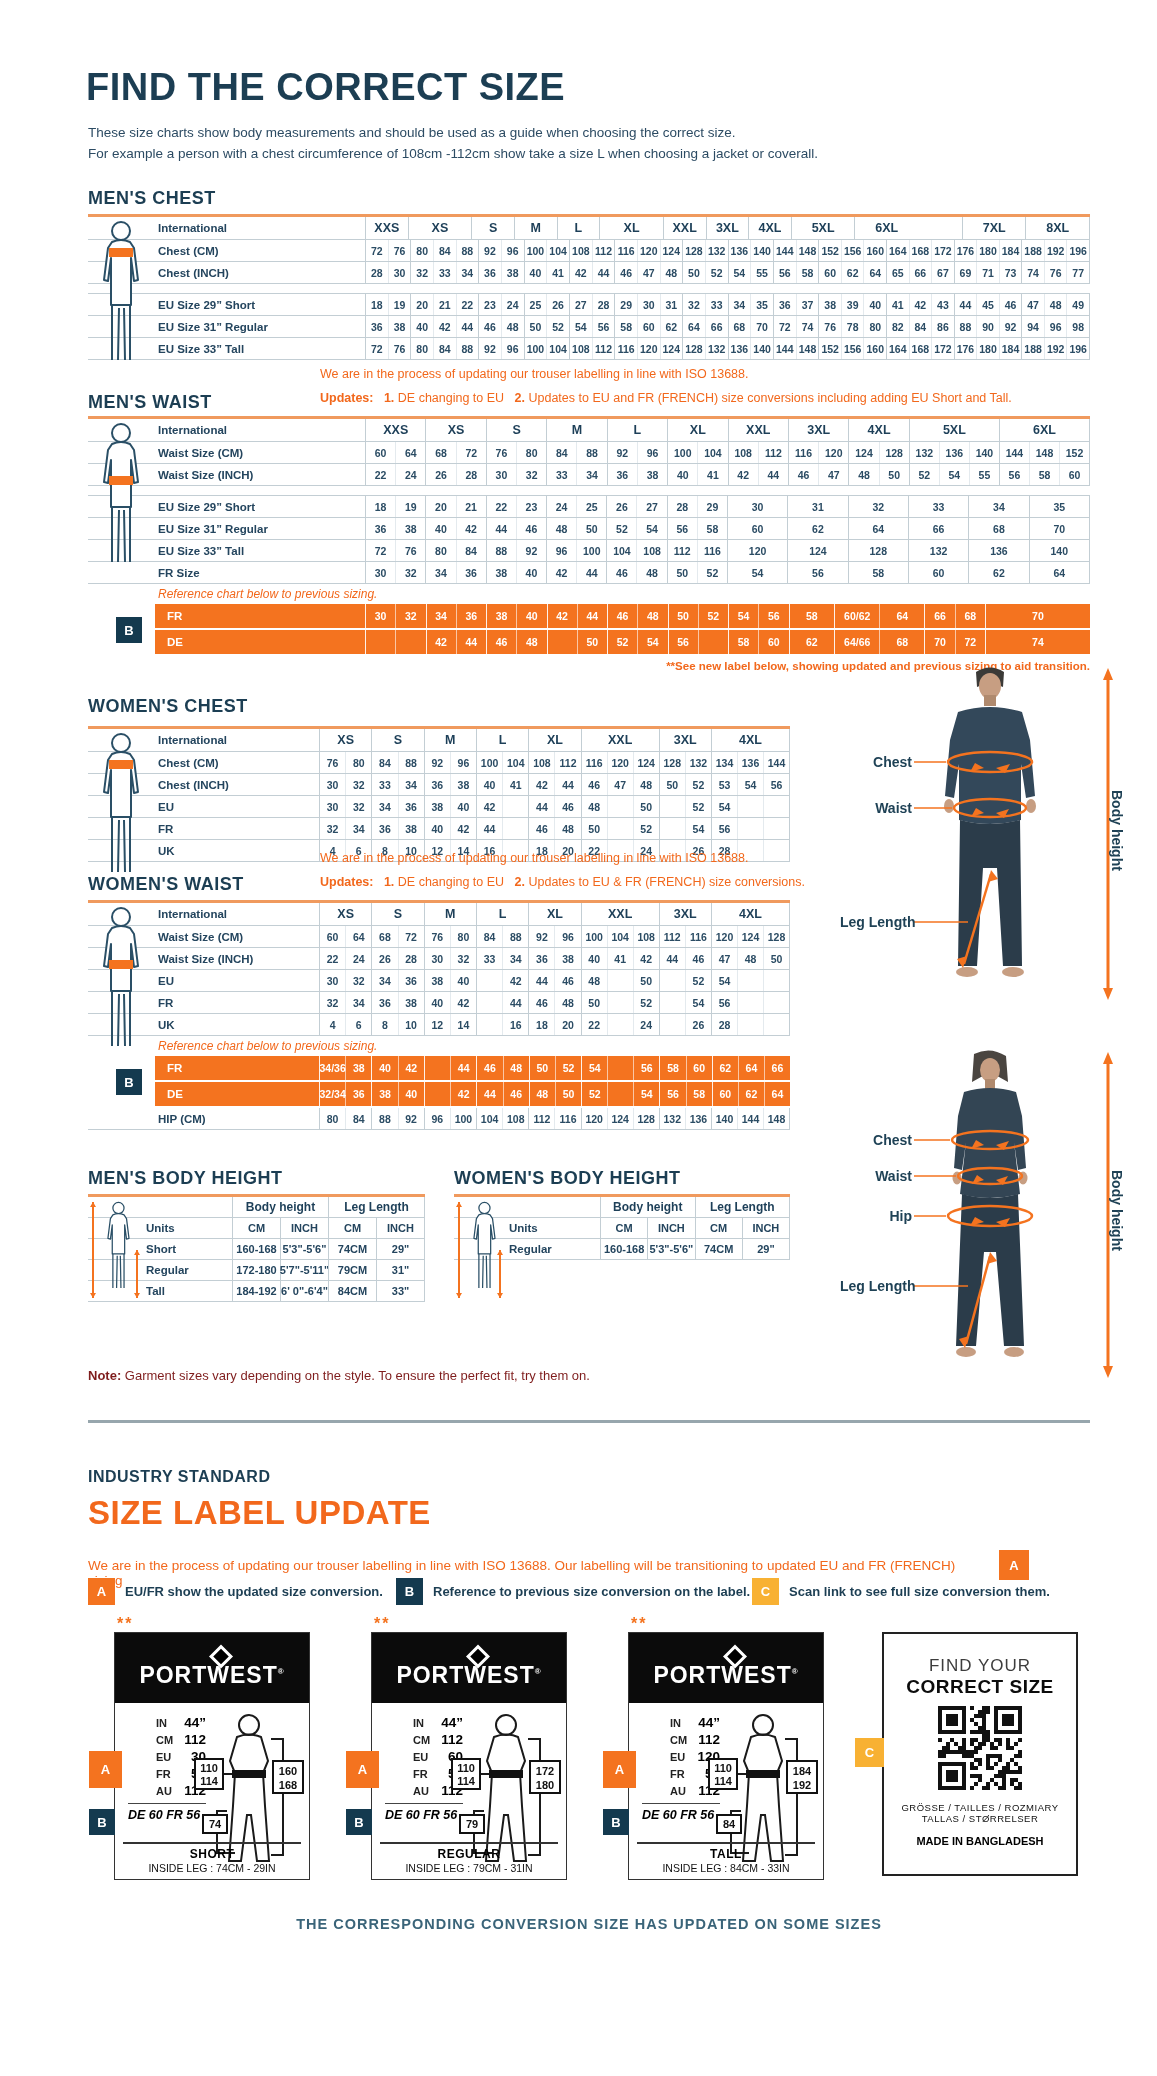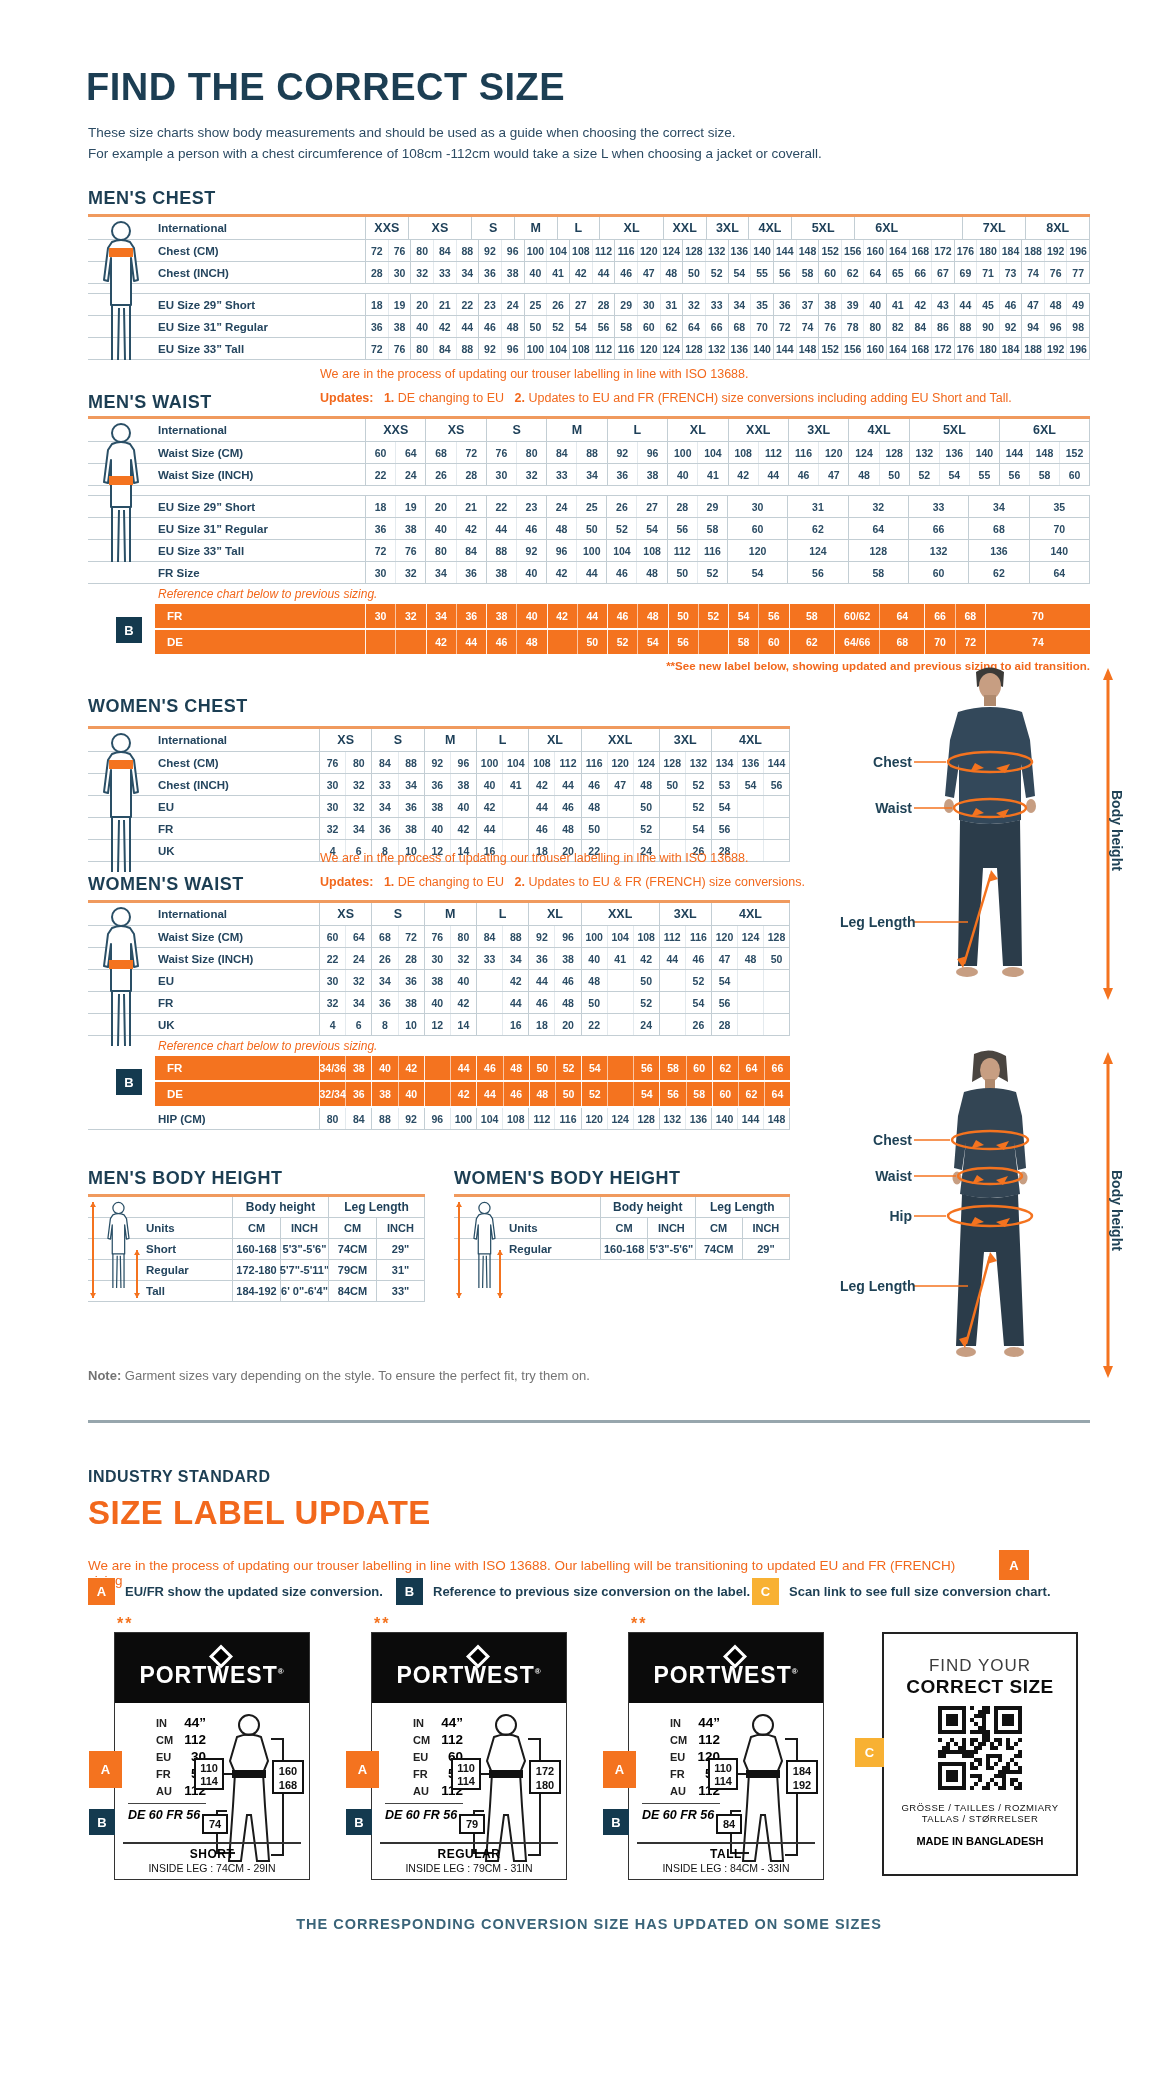--- a/index.html
+++ b/index.html
@@ -35,21 +35,21 @@
   .isonote b{font-weight:bold;}
   
   .bh{position:absolute;border-top:3px solid #f09a5e;}
   .bh .trow{height:20px;}
   .bh .cell{align-items:center;justify-content:center;font-size:11px;font-weight:bold;color:#24455e;}
   .bh .ghd{font-size:12px;color:#1d3f58;}
   
   .figlabel{position:absolute;width:72px;text-align:right;font-size:14px;font-weight:bold;color:#1f4256;white-space:nowrap;}
   .vert{position:absolute;transform-origin:0 0;transform:rotate(90deg);font-weight:bold;color:#1f4256;font-size:14px;white-space:nowrap;}
   
-  .noteline{font-size:13px;color:#737373;}
+  .noteline{font-size:13px;color:#7f1d1d;}
   .divider{height:3px;background:#97a6ad;}
   
   .ind-kicker{font-size:16px;font-weight:bold;color:#1c3e53;letter-spacing:0.5px;}
   .ind-title{font-size:33px;font-weight:bold;color:#f2681c;letter-spacing:0.5px;}
   .ind-para{font-size:13.5px;color:#f2681c;}
   .sqbadge{width:27px;height:27px;display:flex;align-items:center;justify-content:center;color:#fff;font-weight:bold;font-size:13px;flex:none;}
   .bgA{background:#f4731f;} .bgB{background:#143a4f;} .bgC{background:#f8b133;}
   .legend-item{position:absolute;display:flex;align-items:center;gap:10px;font-size:13px;color:#1c3e53;font-weight:bold;}
   
   .card{position:absolute;width:196px;height:248px;border:1.5px solid #333;background:#fff;box-sizing:border-box;}
@@ -82,21 +82,21 @@
   .foot2{font-size:14.5px;font-weight:bold;color:#3a6479;letter-spacing:1px;text-align:center;}
 </style>
 </head>
 <body>
 
 <div id="page">
 
   <div class="abs h-title" style="left:86px;top:66px;">FIND THE CORRECT SIZE</div>
   <div class="abs intro" style="left:88px;top:122px;width:980px;">
     <div>These size charts show body measurements and should be used as a guide when choosing the correct size.</div>
-    <div>For example a person with a chest circumference of 108cm -112cm would take a size L when choosing a jacket or coverall.</div>
+    <div>For example a person with a chest circumference of 108cm -112cm show take a size L when choosing a jacket or coverall.</div>
   </div>
 
   <div class="abs h-sec" style="left:88px;top:188px;">MEN'S CHEST</div>
   <div class="tbl" style="left: 88px; top: 214px; width: 1002px;">
       <div class="trow thead">
         <div class="rlabel" style="width: 277px; padding-left: 70px;">International</div>
         <div class="cell hd" style="flex-grow: 2;">XXS</div>
         <div class="cell hd" style="flex-grow: 3;">XS</div>
         <div class="cell hd" style="flex-grow: 2;">S</div>
         <div class="cell hd" style="flex-grow: 2;">M</div>
@@ -1531,21 +1531,21 @@
       <div class="legend-item" style="left: 88px; top: 1578px;">
         <div class="sqbadge bgA">A</div>
         <span>EU/FR show the updated size conversion.</span>
       </div>
       <div class="legend-item" style="left: 396px; top: 1578px;">
         <div class="sqbadge bgB">B</div>
         <span>Reference to previous size conversion on the label.</span>
       </div>
       <div class="legend-item" style="left: 752px; top: 1578px;">
         <div class="sqbadge bgC">C</div>
-        <span>Scan link to see full size conversion chart.</span>
+        <span>Scan link to see full size conversion them.</span>
       </div>
     </div>
   <div id="cards">
       <div class="card" style="left: 114px; top: 1632px;">
         <div class="stars">**</div>
         <div class="card-head">
           <div class="pw">PORTWEST<div class="dia"></div><span class="reg">®</span></div>
         </div>
         <div style="position: relative; height: 178px;">
           <div class="spec">

